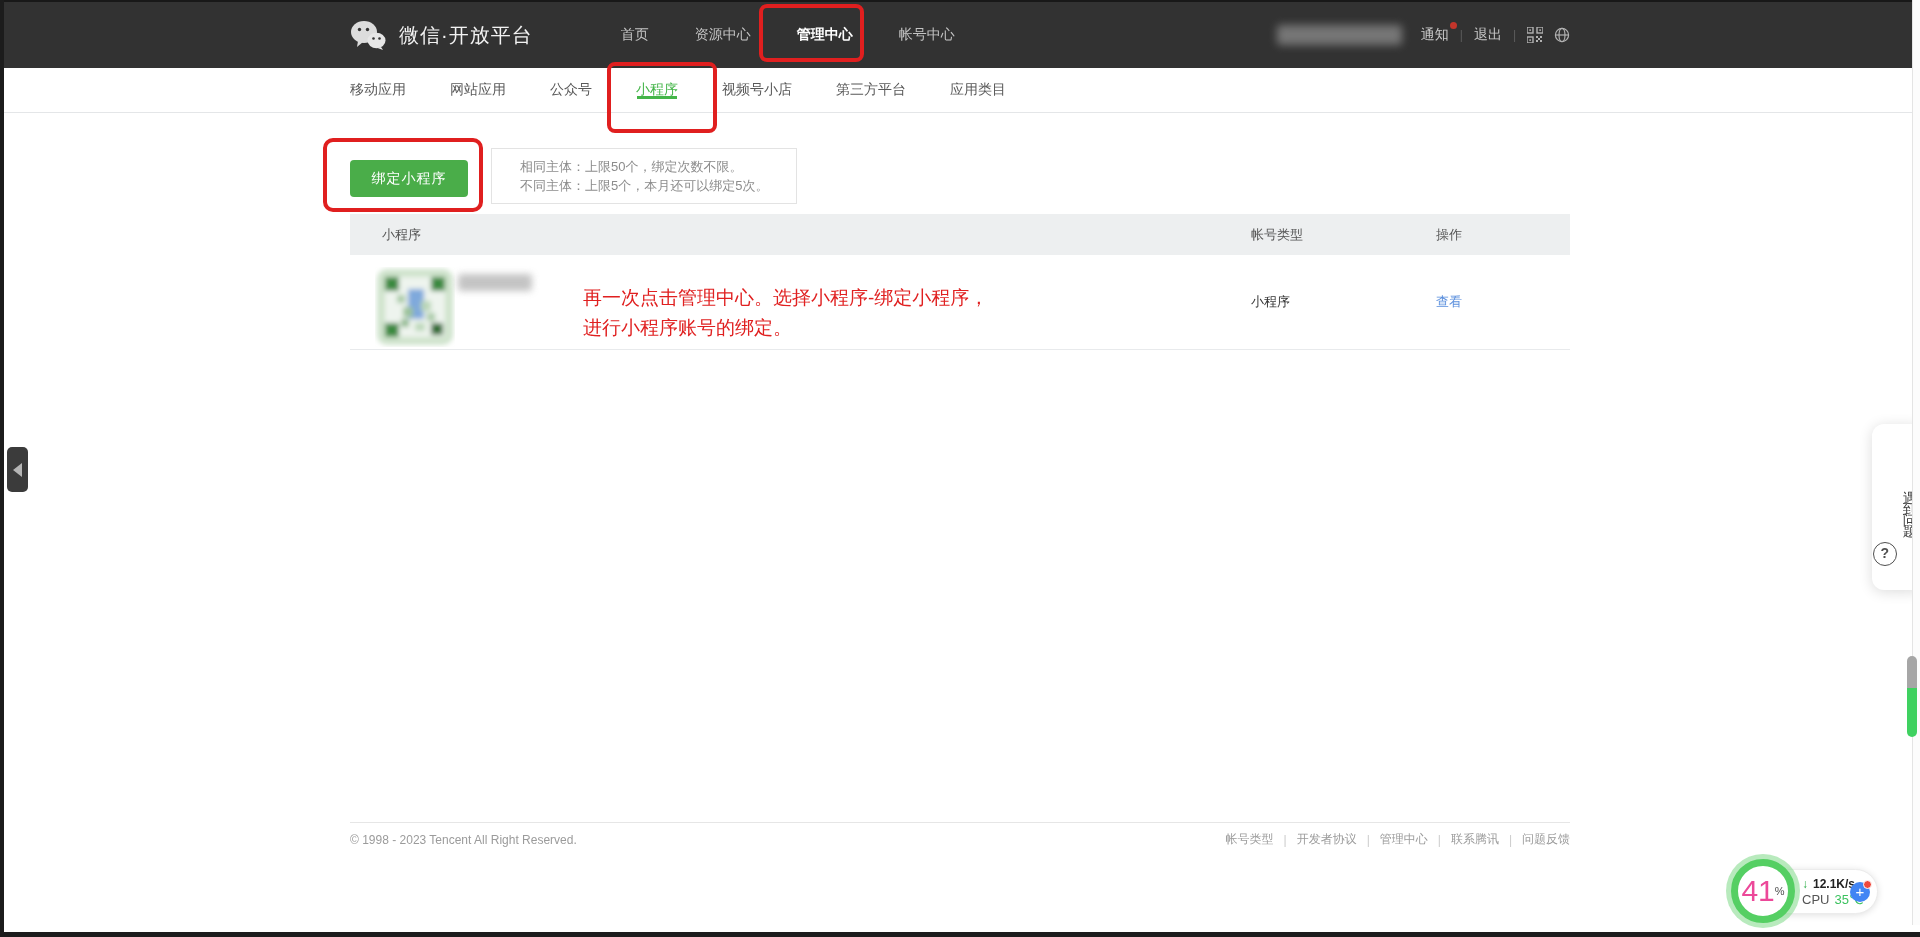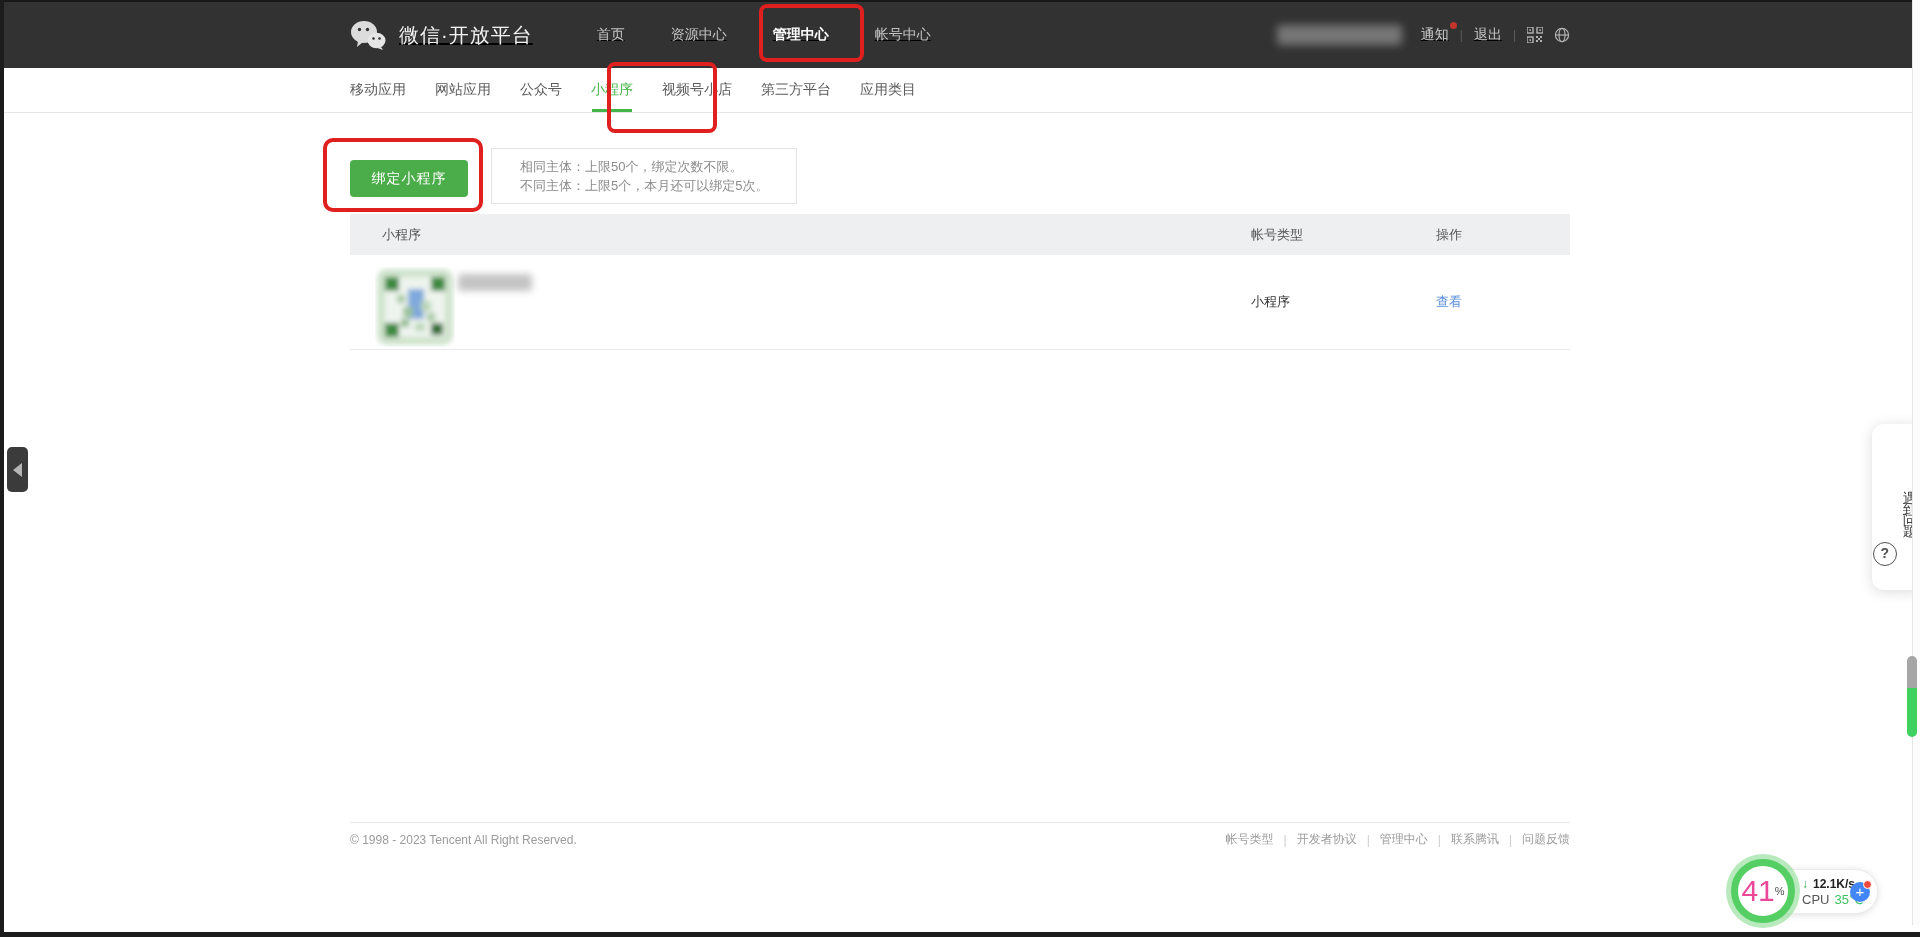--- a/index.html
+++ b/index.html
@@ -8,37 +8,37 @@
 
   
   .frame-left { position:absolute; left:0; top:0; bottom:0; width:4px; background:#1c1c1c; z-index:50; }
   .frame-bottom { position:absolute; left:0; right:0; bottom:0; height:5px; background:#1c1c1c; z-index:60; }
   .scroll-track { position:absolute; right:0; top:0; width:8px; height:925px; background:#fcfcfc; border-left:1px solid #e4e4e4; z-index:55; }
   .scroll-thumb { position:absolute; right:3px; top:656px; width:10px; height:81px; border-radius:5px;
     background:linear-gradient(#a6a6a6 0 40%, #3fd160 40% 100%); z-index:56; }
 
   
   .navbar { height:68px; background:#323232; border-top:2px solid #181818; }
-  .nav-inner { width:1220px; height:100%; margin:0 auto; display:flex; align-items:center;text-decoration:underline; }
+  .nav-inner { width:1220px; height:100%; margin:0 auto; display:flex; align-items:center; }
   .brand { display:flex; align-items:center; cursor:pointer; }
   .logo { width:36px; height:30px; display:inline-block; }
   .brand-text { color:#f2f2f2; font-size:20px; margin-left:13px; letter-spacing:1px; white-space:nowrap; }
-  .nav-items { display:flex; margin-left:64px; gap:46px; }
+  .nav-items { display:flex; margin-left:88px; gap:46px; }
   .nav-item { color:#c4c4c4; font-size:14px; text-decoration:none; cursor:pointer; white-space:nowrap; }
   .nav-item.active { color:#ffffff; font-weight:bold; }
   .nav-right { margin-left:auto; display:flex; align-items:center; gap:11px; }
   .user-blur { width:125px; height:20px; border-radius:3px; background:#8d8d8d; filter:blur(4px); opacity:.75; margin-right:8px; }
   .nav-link { color:#c9c9c9; font-size:14px; text-decoration:none; cursor:pointer; position:relative; white-space:nowrap; }
   .dot { position:absolute; top:-4px; right:-8px; width:7px; height:7px; border-radius:50%; background:#c3352b; }
   .sep { color:#5c5c5c; font-size:12px; }
   .icon-btn { display:inline-flex; cursor:pointer; opacity:.85; }
 
   
   .tabbar { height:45px; background:#fff; border-bottom:1px solid #e4e6e8; }
-  .tab-inner { width:1220px; height:100%; margin:0 auto; display:flex; gap:29px; }
+  .tab-inner { width:1220px; height:100%; margin:0 auto; display:flex; gap:44px;align-items:center; }
   .tab { position:relative; display:flex; align-items:center; font-size:14px; color:#595959; cursor:pointer; text-decoration:none; white-space:nowrap; }
   .tab.active { color:#44b549; }
   .tab-underline { position:absolute; left:50%; transform:translateX(-50%); bottom:0; width:40px; height:3px; background:#44b549; }
 
   
   .hl-box { position:absolute; border:4px solid #e01f1f; border-radius:8px; z-index:40; pointer-events:none; }
   .hl-manage { left:759px; top:4px; width:105px; height:58px; }
   .hl-minitab { left:607px; top:62px; width:110px; height:71px; }
   .hl-bind { left:323px; top:138px; width:160px; height:74px; border-radius:10px; }
 
@@ -214,20 +214,24 @@
               <rect x="28" y="40" width="10" height="10" fill="#9cc39a"></rect>
               <rect x="46" y="34" width="10" height="10" fill="#b9d6b7"></rect>
               <rect x="22" y="28" width="8" height="8" fill="#a6c9a4"></rect>
               <rect x="40" y="56" width="10" height="8" fill="#bcd8ba"></rect>
               <rect x="26" y="52" width="8" height="8" fill="#8fb98d"></rect>
               <rect x="52" y="46" width="8" height="8" fill="#a6c9a4"></rect>
             </g>
           </svg>
         </span>
         <span class="name-blur"></span>
+        <div class="annotation">
+          <div>再一次点击管理中心。选择小程序-绑定小程序，</div>
+          <div>进行小程序账号的绑定。</div>
+        </div>
       </div>
       <div class="col-type cell-type">小程序</div>
       <div class="col-action cell-action">
         <a class="view-link">查看</a>
       </div>
     </div>
   </section>
 
   <footer class="footer">
     <div>© 1998 - 2023 Tencent All Right Reserved.</div>

